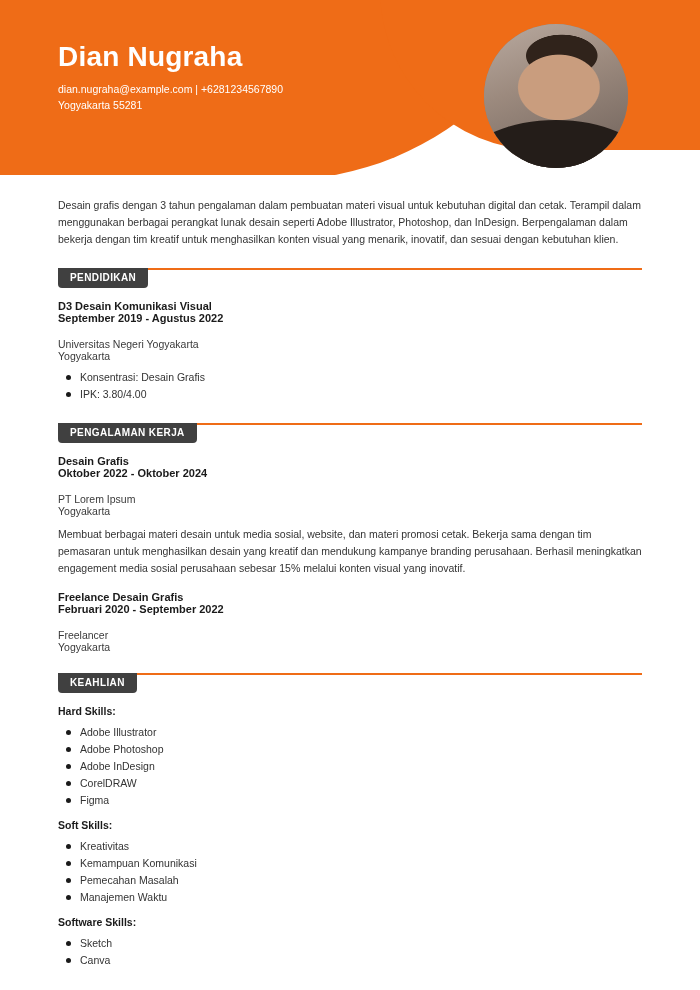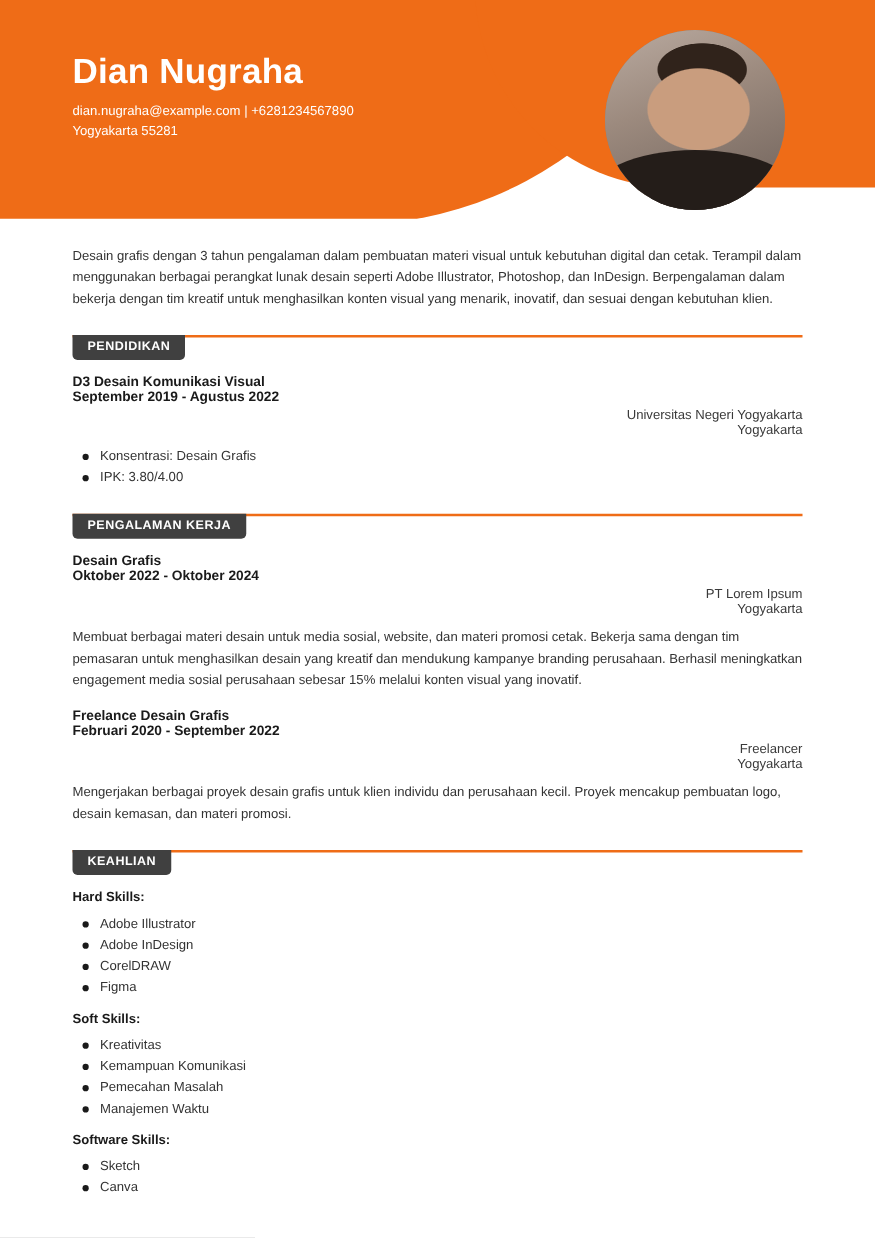--- a/index.html
+++ b/index.html
@@ -159,22 +159,21 @@
   .entry-sub {
     font-size: 10.5px;
     color: #3a3a3a;
   }
   .entry-loc {
     font-size: 10.5px;
     color: #3a3a3a;
     text-align: right;
   }
   .entry-row.second {
-    margin-top: 2px;
-    align-items: flex-end;
+    margin-top: 14px;
   }
   .entry-desc {
     font-size: 10.5px;
     line-height: 1.62;
     color: #333333;
     margin: 9px 0 0 0;
   }
 
   ul.bullets {
     list-style: none;
@@ -279,34 +278,34 @@
 
       <div class="entry" style="margin-top:14px;">
         <div class="entry-row">
           <span class="entry-title">Freelance Desain Grafis</span>
           <span class="entry-date">Februari 2020 - September 2022</span>
         </div>
         <div class="entry-row second">
           <span class="entry-sub">Freelancer</span>
           <span class="entry-loc">Yogyakarta</span>
         </div>
-        <p class="entry-desc">Mengerjakan berbagai proyek desain grafis untuk klien individu dan perusahaan kecil. Proyek mencakup pembuatan logo, desain kemasan, dan materi promosi.</p>
       </div>
     </div>
 
     <div class="section">
       <div class="section-head">
         <div class="section-rule"></div>
         <div class="section-tag">KEAHLIAN</div>
       </div>
 
       <div class="skill-group">
         <div class="skill-title">Hard Skills:</div>
         <ul class="bullets">
           <li>Adobe Illustrator</li>
+          <li>Adobe Photoshop</li>
           <li>Adobe InDesign</li>
           <li>CorelDRAW</li>
           <li>Figma</li>
         </ul>
       </div>
 
       <div class="skill-group">
         <div class="skill-title">Soft Skills:</div>
         <ul class="bullets">
           <li>Kreativitas</li>

